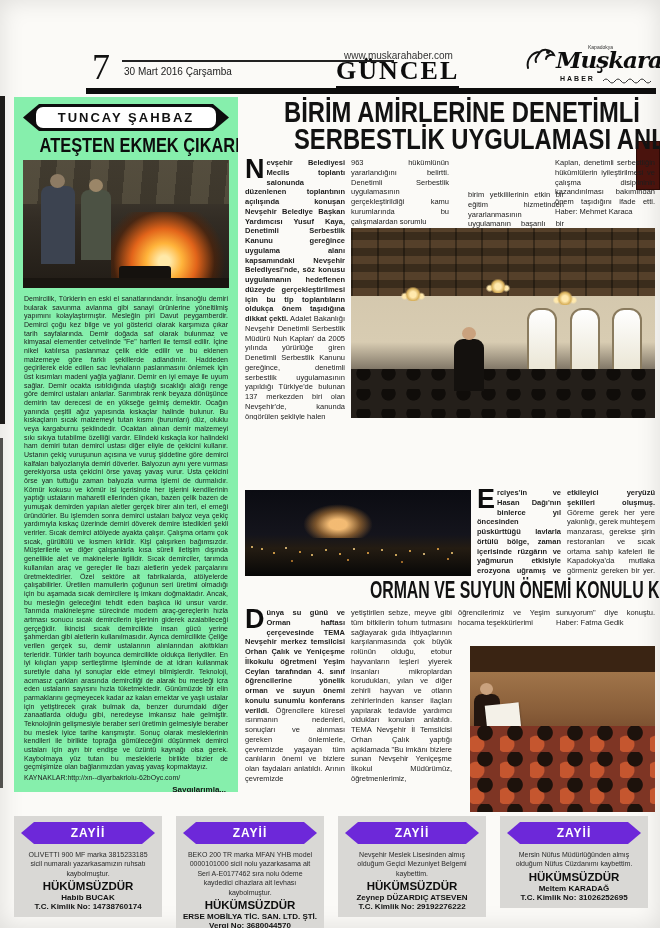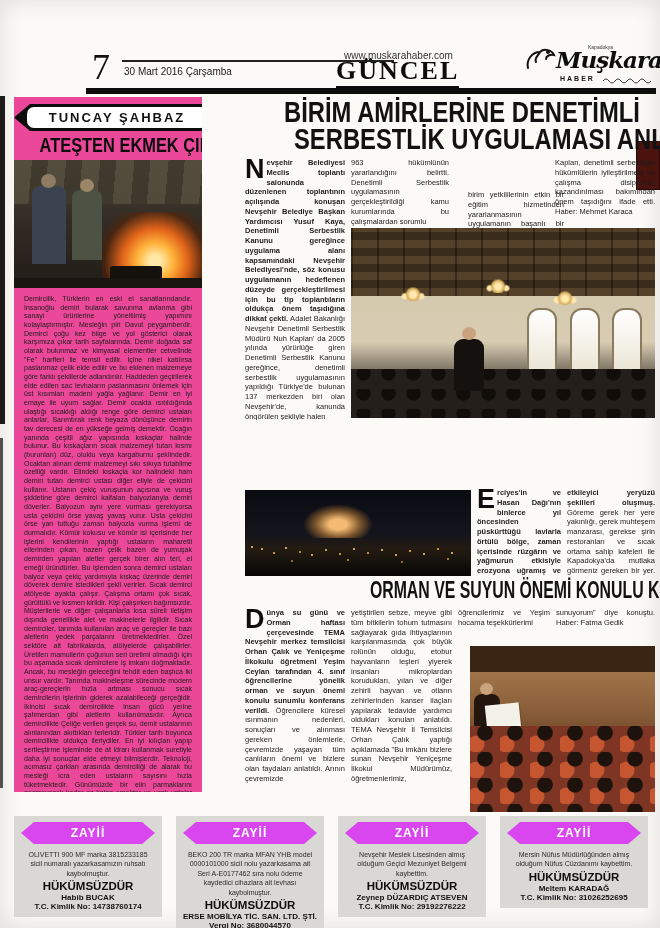--- a/index.html
+++ b/index.html
@@ -20,21 +20,21 @@
   #logo{position:absolute;left:524px;top:44px;width:132px;height:44px;}
   .logo-region{position:absolute;left:64px;top:0;font-size:5px;color:#333;}
   .logo-name{position:absolute;left:32px;top:2px;font-family:"DejaVu Serif",serif;font-style:italic;
              font-weight:bold;font-size:23px;color:#0d0d0d;letter-spacing:-1px;}
   .logo-sub{position:absolute;left:36px;top:31px;font-size:7px;font-weight:bold;letter-spacing:2px;color:#111;}
   .logo-slogan{position:absolute;left:78px;top:31px;width:50px;}
   #logo svg.mark{position:absolute;left:0;top:2px;}
   #headrule{position:absolute;left:86px;top:88px;width:570px;height:0;
             border-top:3px solid #0d0d0d;box-shadow:0 3px 0 #0d0d0d;}
   
-  #leftcol{position:absolute;left:14px;top:97px;width:188px;height:695px;background:#ec4899;overflow:hidden;}
+  #leftcol{position:absolute;left:14px;top:97px;width:224px;height:695px;background:#86efac;overflow:hidden;}
   #ribbon{position:relative;margin:7px auto 0;width:206px;height:27px;background:#0d0d0d;
           clip-path:polygon(0 50%,16px 0,calc(100% - 16px) 0,100% 50%,calc(100% - 16px) 100%,16px 100%);}
   #ribbon .inner{position:absolute;left:13px;right:13px;top:3px;bottom:3px;background:#fff;border-radius:7px;
           display:flex;align-items:center;justify-content:center;font-weight:bold;font-size:13px;
           letter-spacing:2px;color:#111;}
   #left-title{margin-top:4px;text-align:center;font-weight:bold;font-size:20px;color:#0d0d0d;line-height:1;}
   .cond{display:inline-block;transform:scaleX(.82);transform-origin:center;white-space:nowrap;}
   #smith-photo{position:relative;margin:5px auto 0;width:206px;height:128px;overflow:hidden;
      background:linear-gradient(#4a443a 0%,#332d25 45%,#211c16 100%);}
   #smith-photo .rock{position:absolute;left:0;top:0;width:100%;height:44px;
@@ -107,21 +107,21 @@
   #conf-photo .cert{position:absolute;left:16px;top:58px;width:34px;height:26px;background:#f4f1e8;transform:rotate(-6deg);box-shadow:0 1px 2px rgba(0,0,0,.5);}
   #conf-photo .teacher{position:absolute;left:4px;top:48px;width:26px;height:70px;background:#23160f;border-radius:8px 8px 0 0;}
   #conf-photo .teacher:before{content:"";position:absolute;left:6px;top:-11px;width:13px;height:12px;border-radius:50%;background:#caa27e;}
   #conf-photo .kids{position:absolute;left:0;bottom:0;width:100%;height:52%;
      background:#7e3524;
      background-image:radial-gradient(circle at 50% 26%,#1d120c 30%,transparent 34%),
                       radial-gradient(circle at 20% 70%,#c5562f 26%,transparent 30%);background-size:30px 26px;}
   
   .zbox{position:absolute;top:816px;width:148px;background:#d9d8d5;padding-bottom:6px;}
   .zb1{left:14px;} .zb2{left:176px;} .zb3{left:338px;} .zb4{left:500px;}
-  .zrib{position:relative;margin:6px auto 0;width:134px;height:22px;background:#d946ef;color:#fff;
+  .zrib{position:relative;margin:6px auto 0;width:134px;height:22px;background:#6d28d9;color:#fff;
         display:flex;align-items:center;justify-content:center;font-weight:bold;font-size:12px;letter-spacing:1px;
         clip-path:polygon(0 50%,13px 0,calc(100% - 13px) 0,100% 50%,calc(100% - 13px) 100%,13px 100%);}
   .zbody{margin:6px 8px 0;font-size:7px;line-height:1.35;text-align:center;color:#2a2a2a;}
   .zinvalid{margin-top:2px;text-align:center;font-weight:bold;font-size:11.5px;color:#0d0d0d;}
   .zname{margin-top:1px;text-align:center;font-weight:bold;font-size:8px;color:#111;}
   .zid{text-align:center;font-weight:bold;font-size:8px;color:#111;}
 </style>
 </head>
 <body>
 

